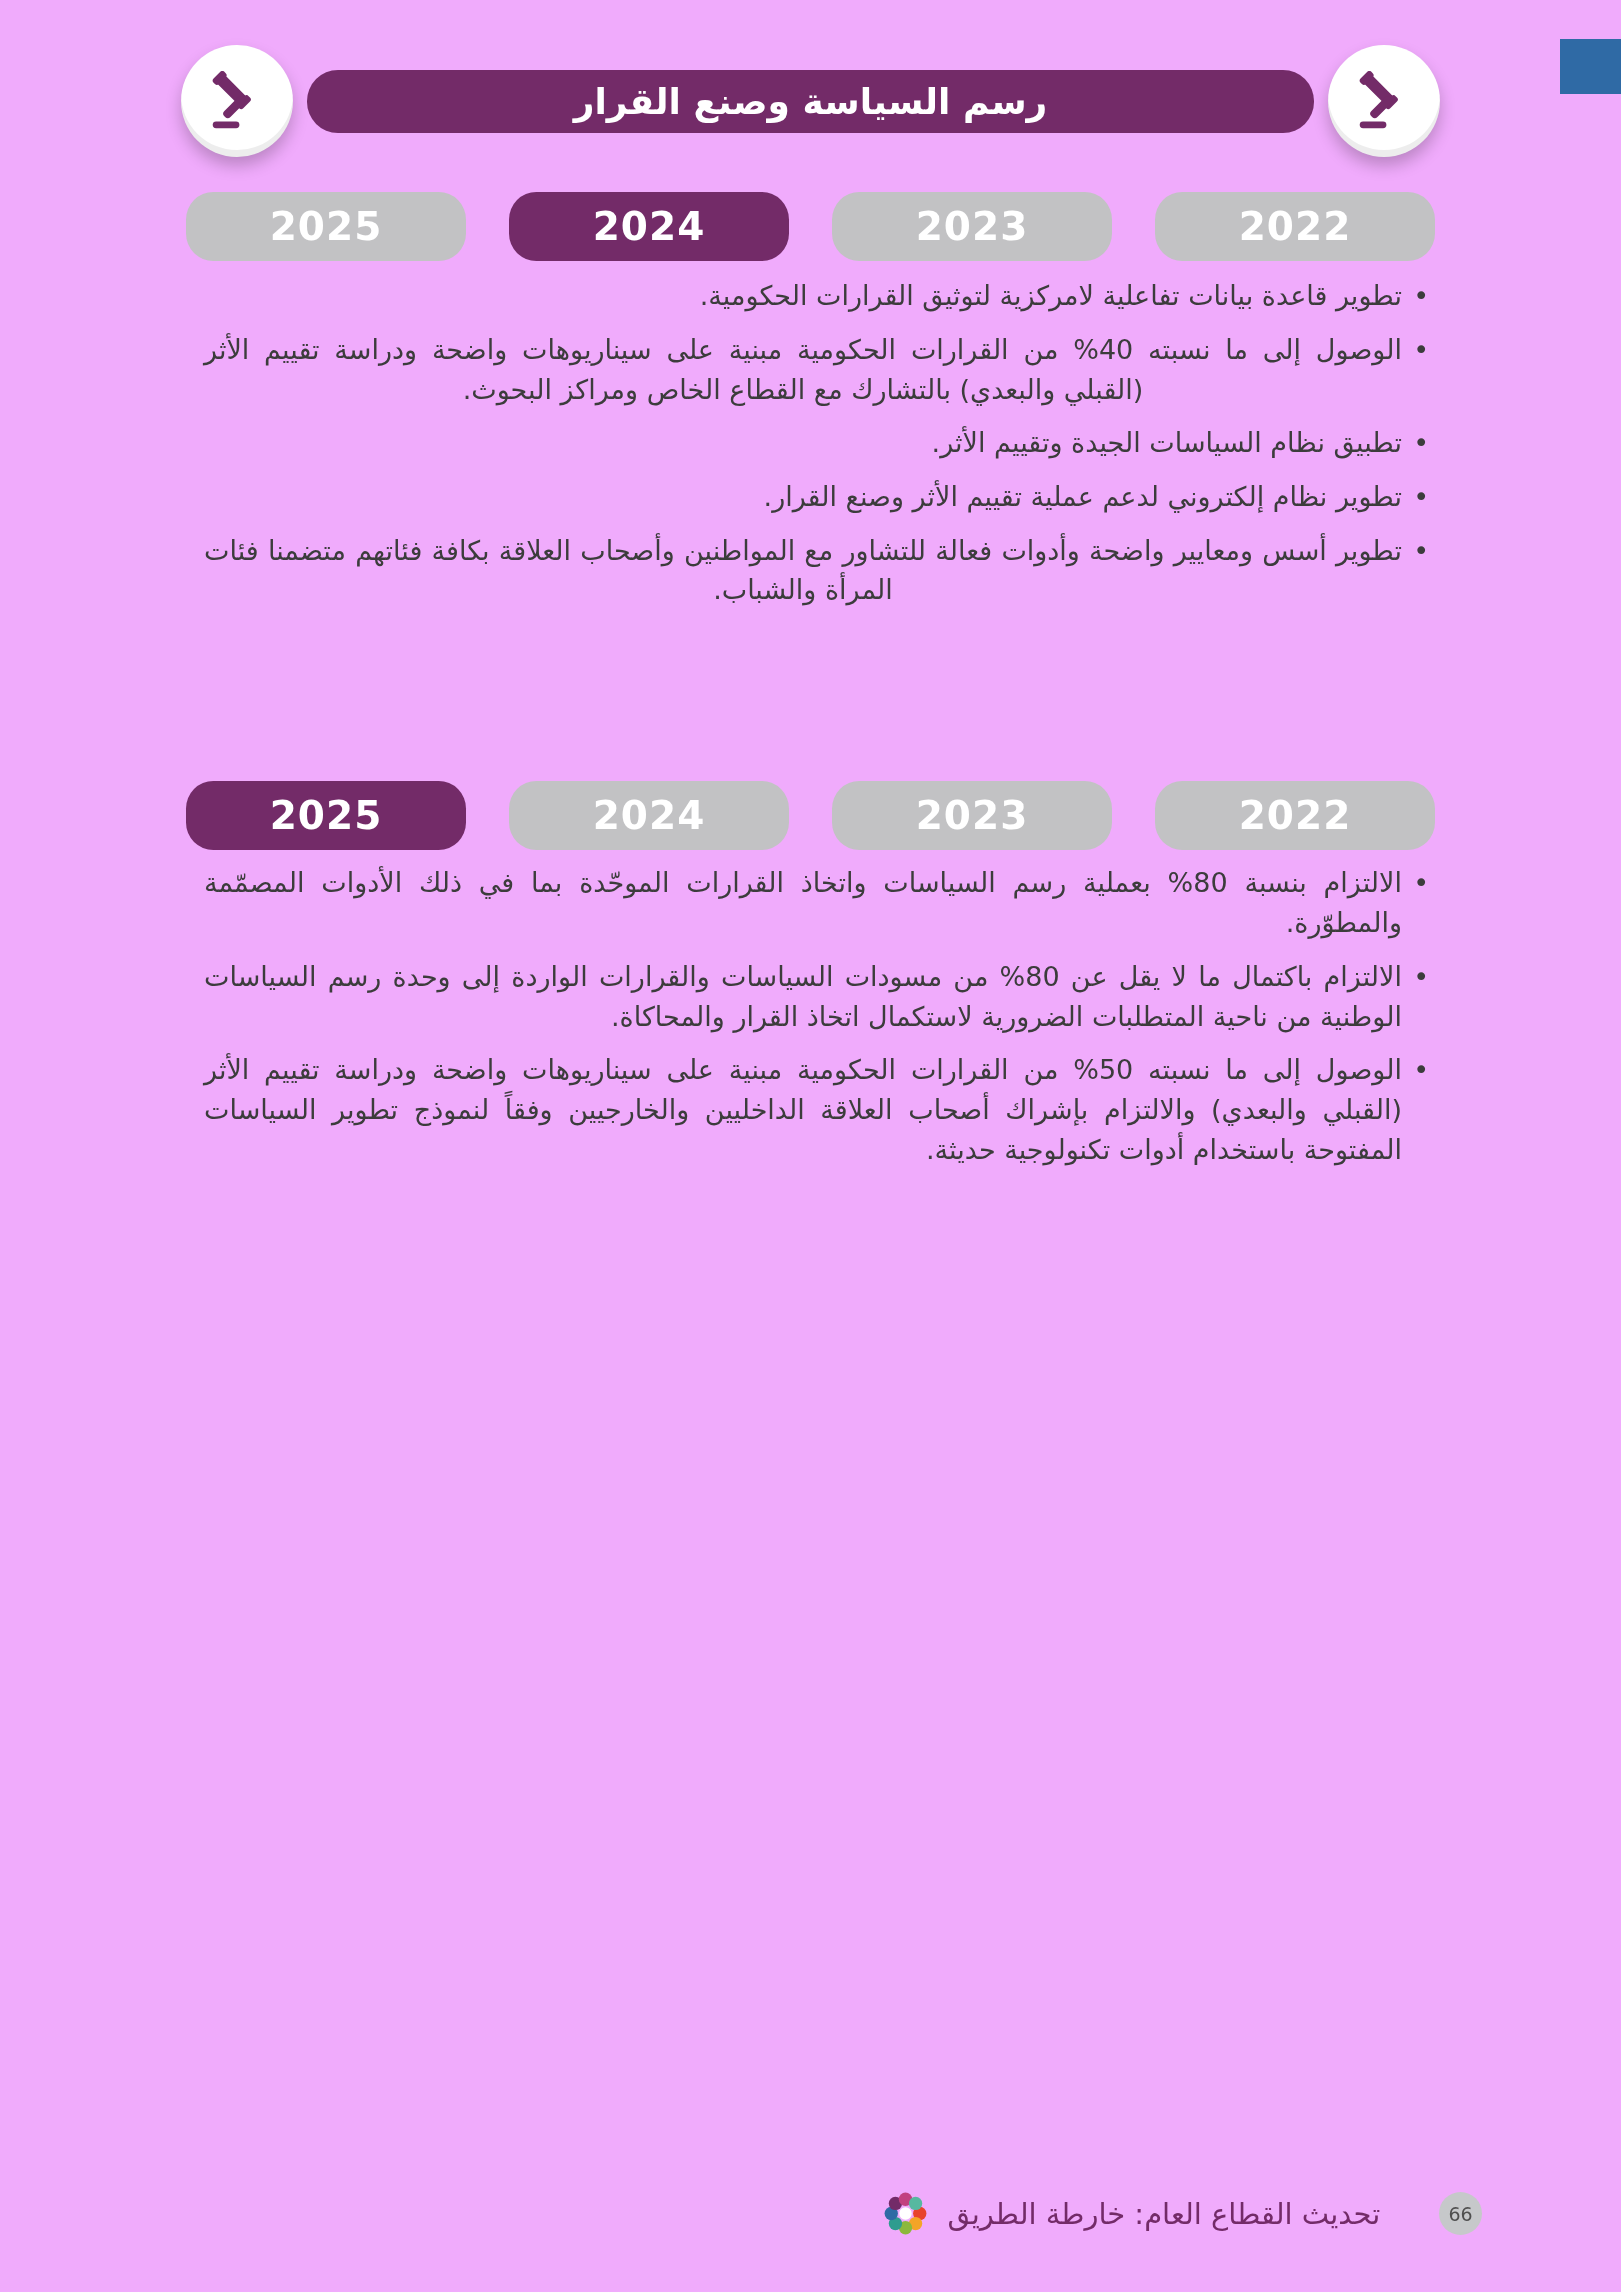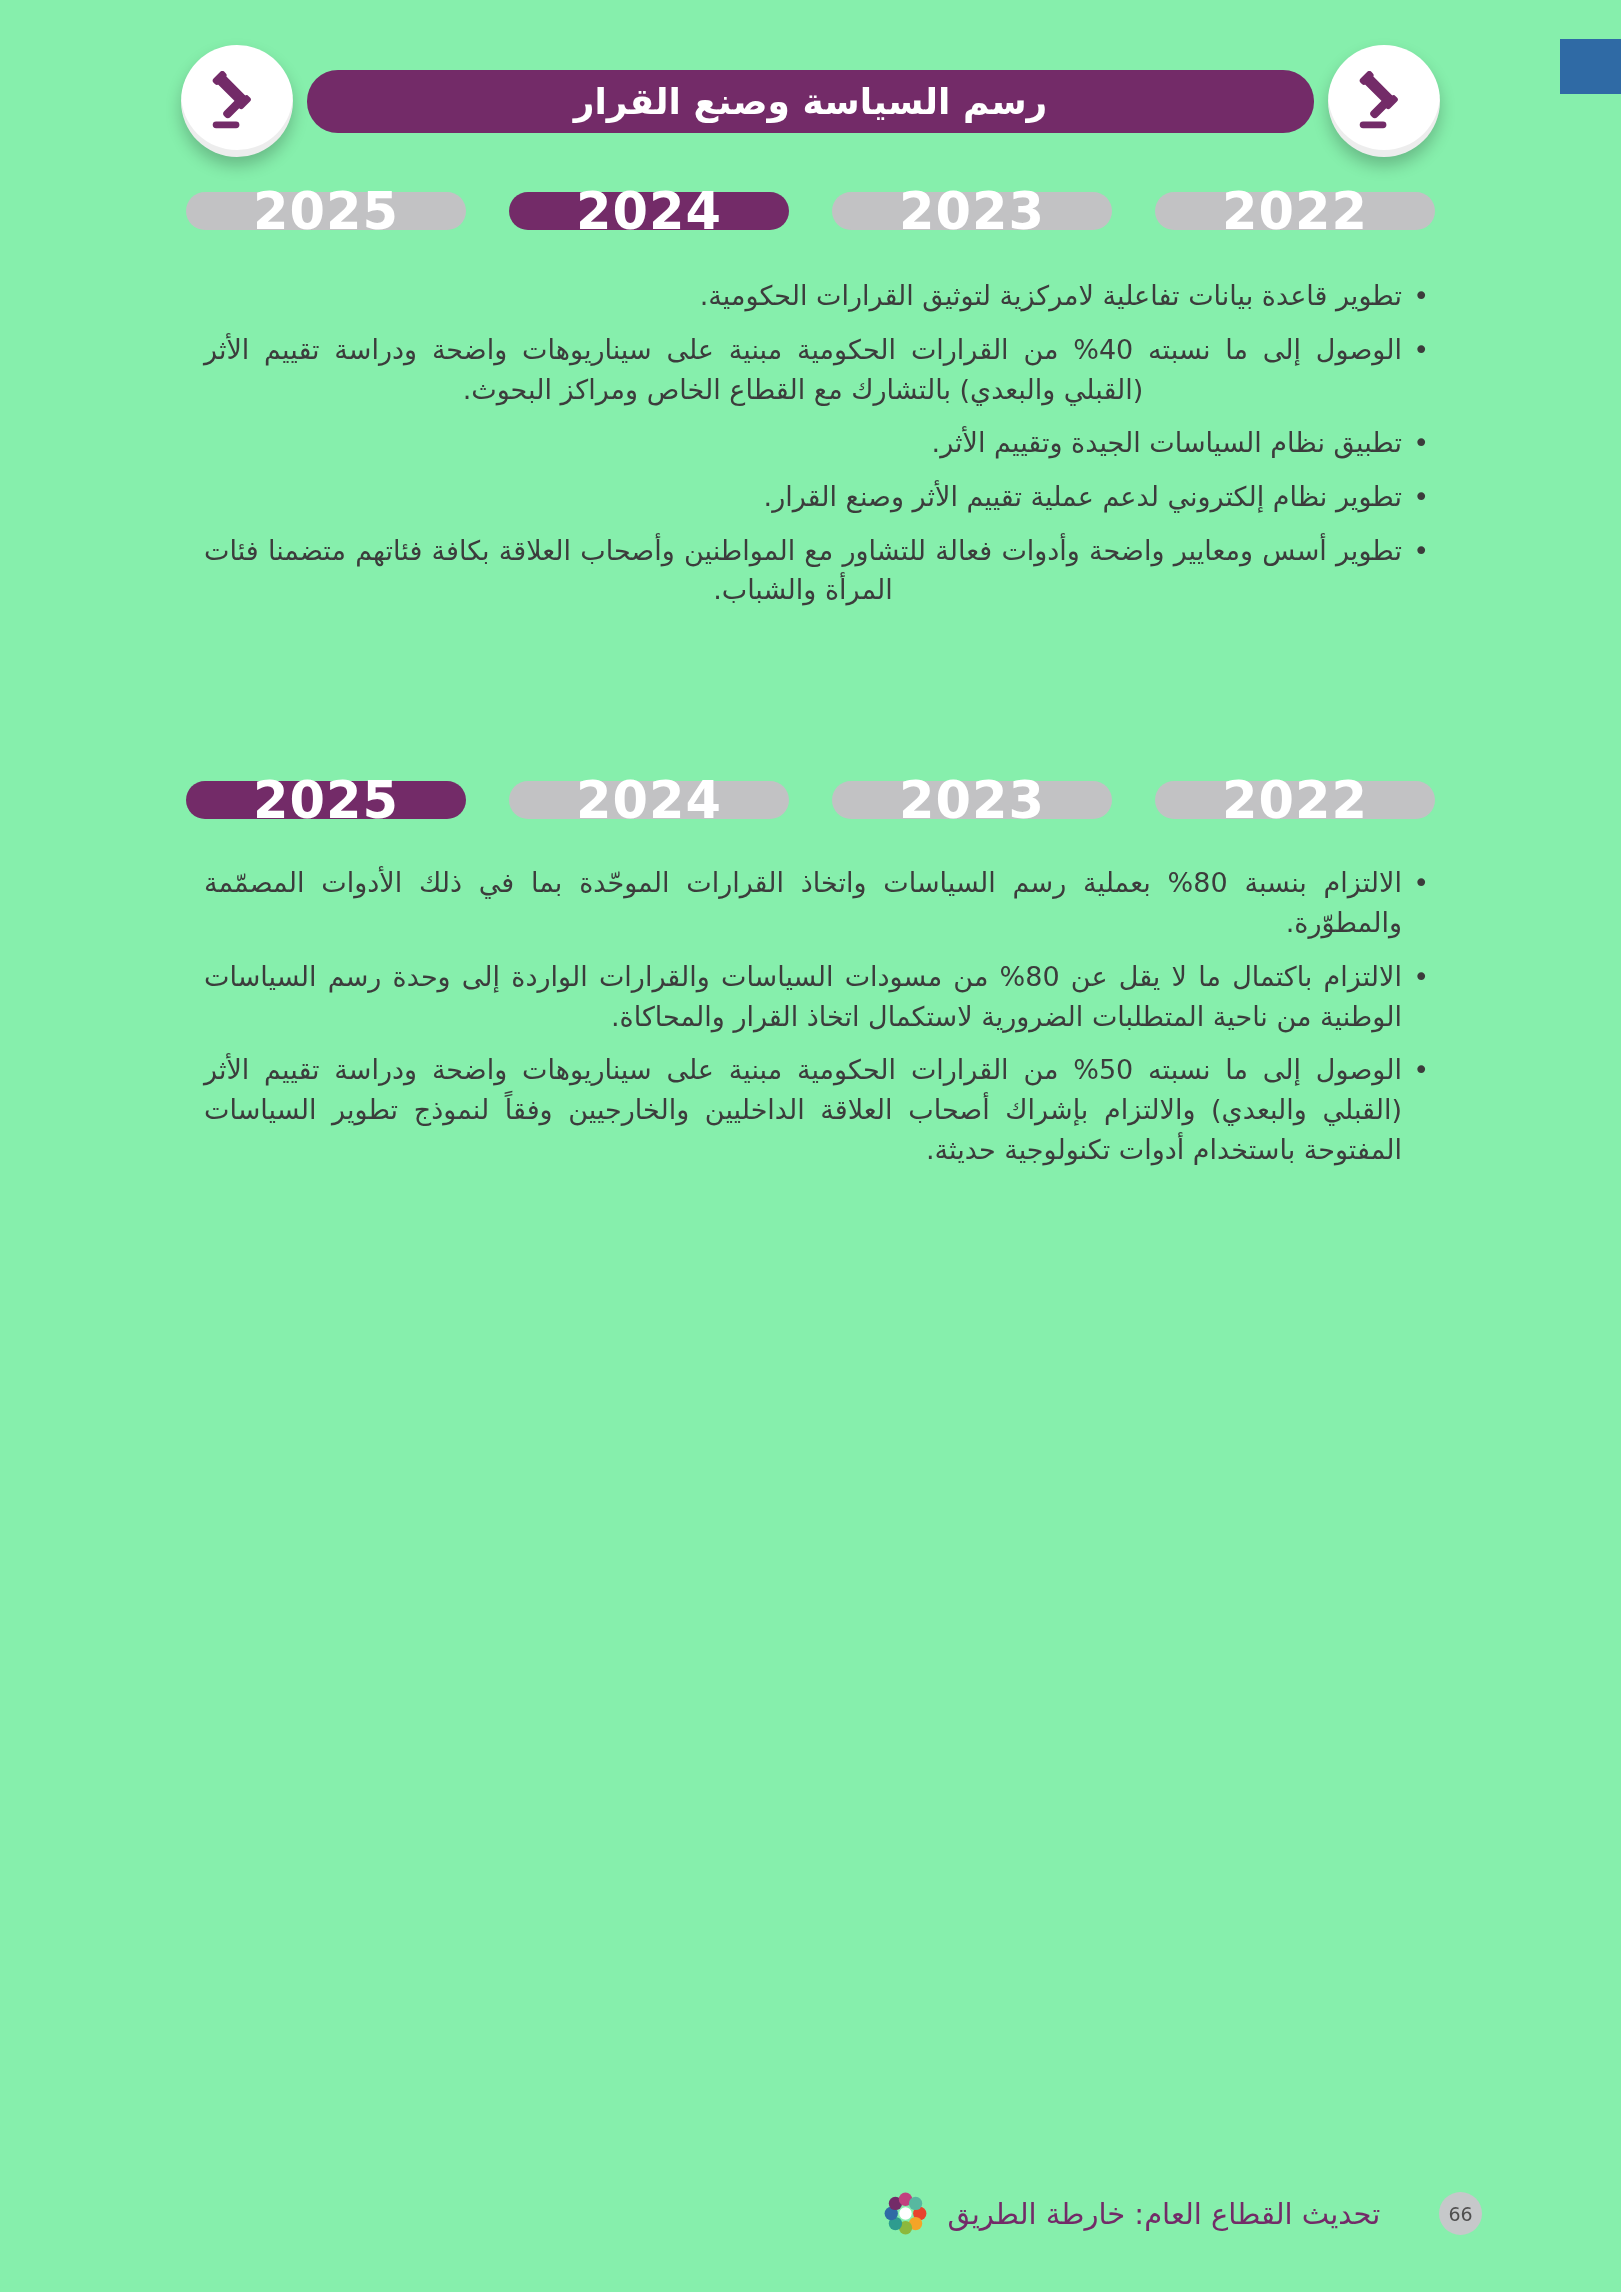--- a/index.html
+++ b/index.html
@@ -3,21 +3,21 @@
 <meta charset="utf-8">
 <style>
   * { margin: 0; padding: 0; box-sizing: border-box; }
   html, body { background: #ffffff; }
   body { font-family: "DejaVu Sans", sans-serif; }
 
   .page {
     position: relative;
     width: 1621px;
     height: 2293px;
-    background: #86efac;
+    background: #f0abfc;
     direction: rtl;
     overflow: hidden;
     margin: 0 auto;
   }
 
   
   .chapter-tab {
     position: absolute;
     top: 39px;
     right: 0;
@@ -68,25 +68,25 @@
     left: 186px;
     right: 186px;
     display: flex;
     gap: 43px;
     direction: ltr;
   }
   .pills.row1 { top: 192px; }
   .pills.row2 { top: 781px; }
   .pill {
     flex: 1;
-    height: 38px;
+    height: 69px;
     border-radius: 27.4px;
     background: #C2C2C4;
     color: #ffffff;
-    font-size: 51px;
+    font-size: 39px;
     font-weight: 600;
     letter-spacing: 1px;
     display: flex;
     align-items: center;
     justify-content: center;
   }
   .pill.active { background: #732B68; }
 
   
   .bullets {

